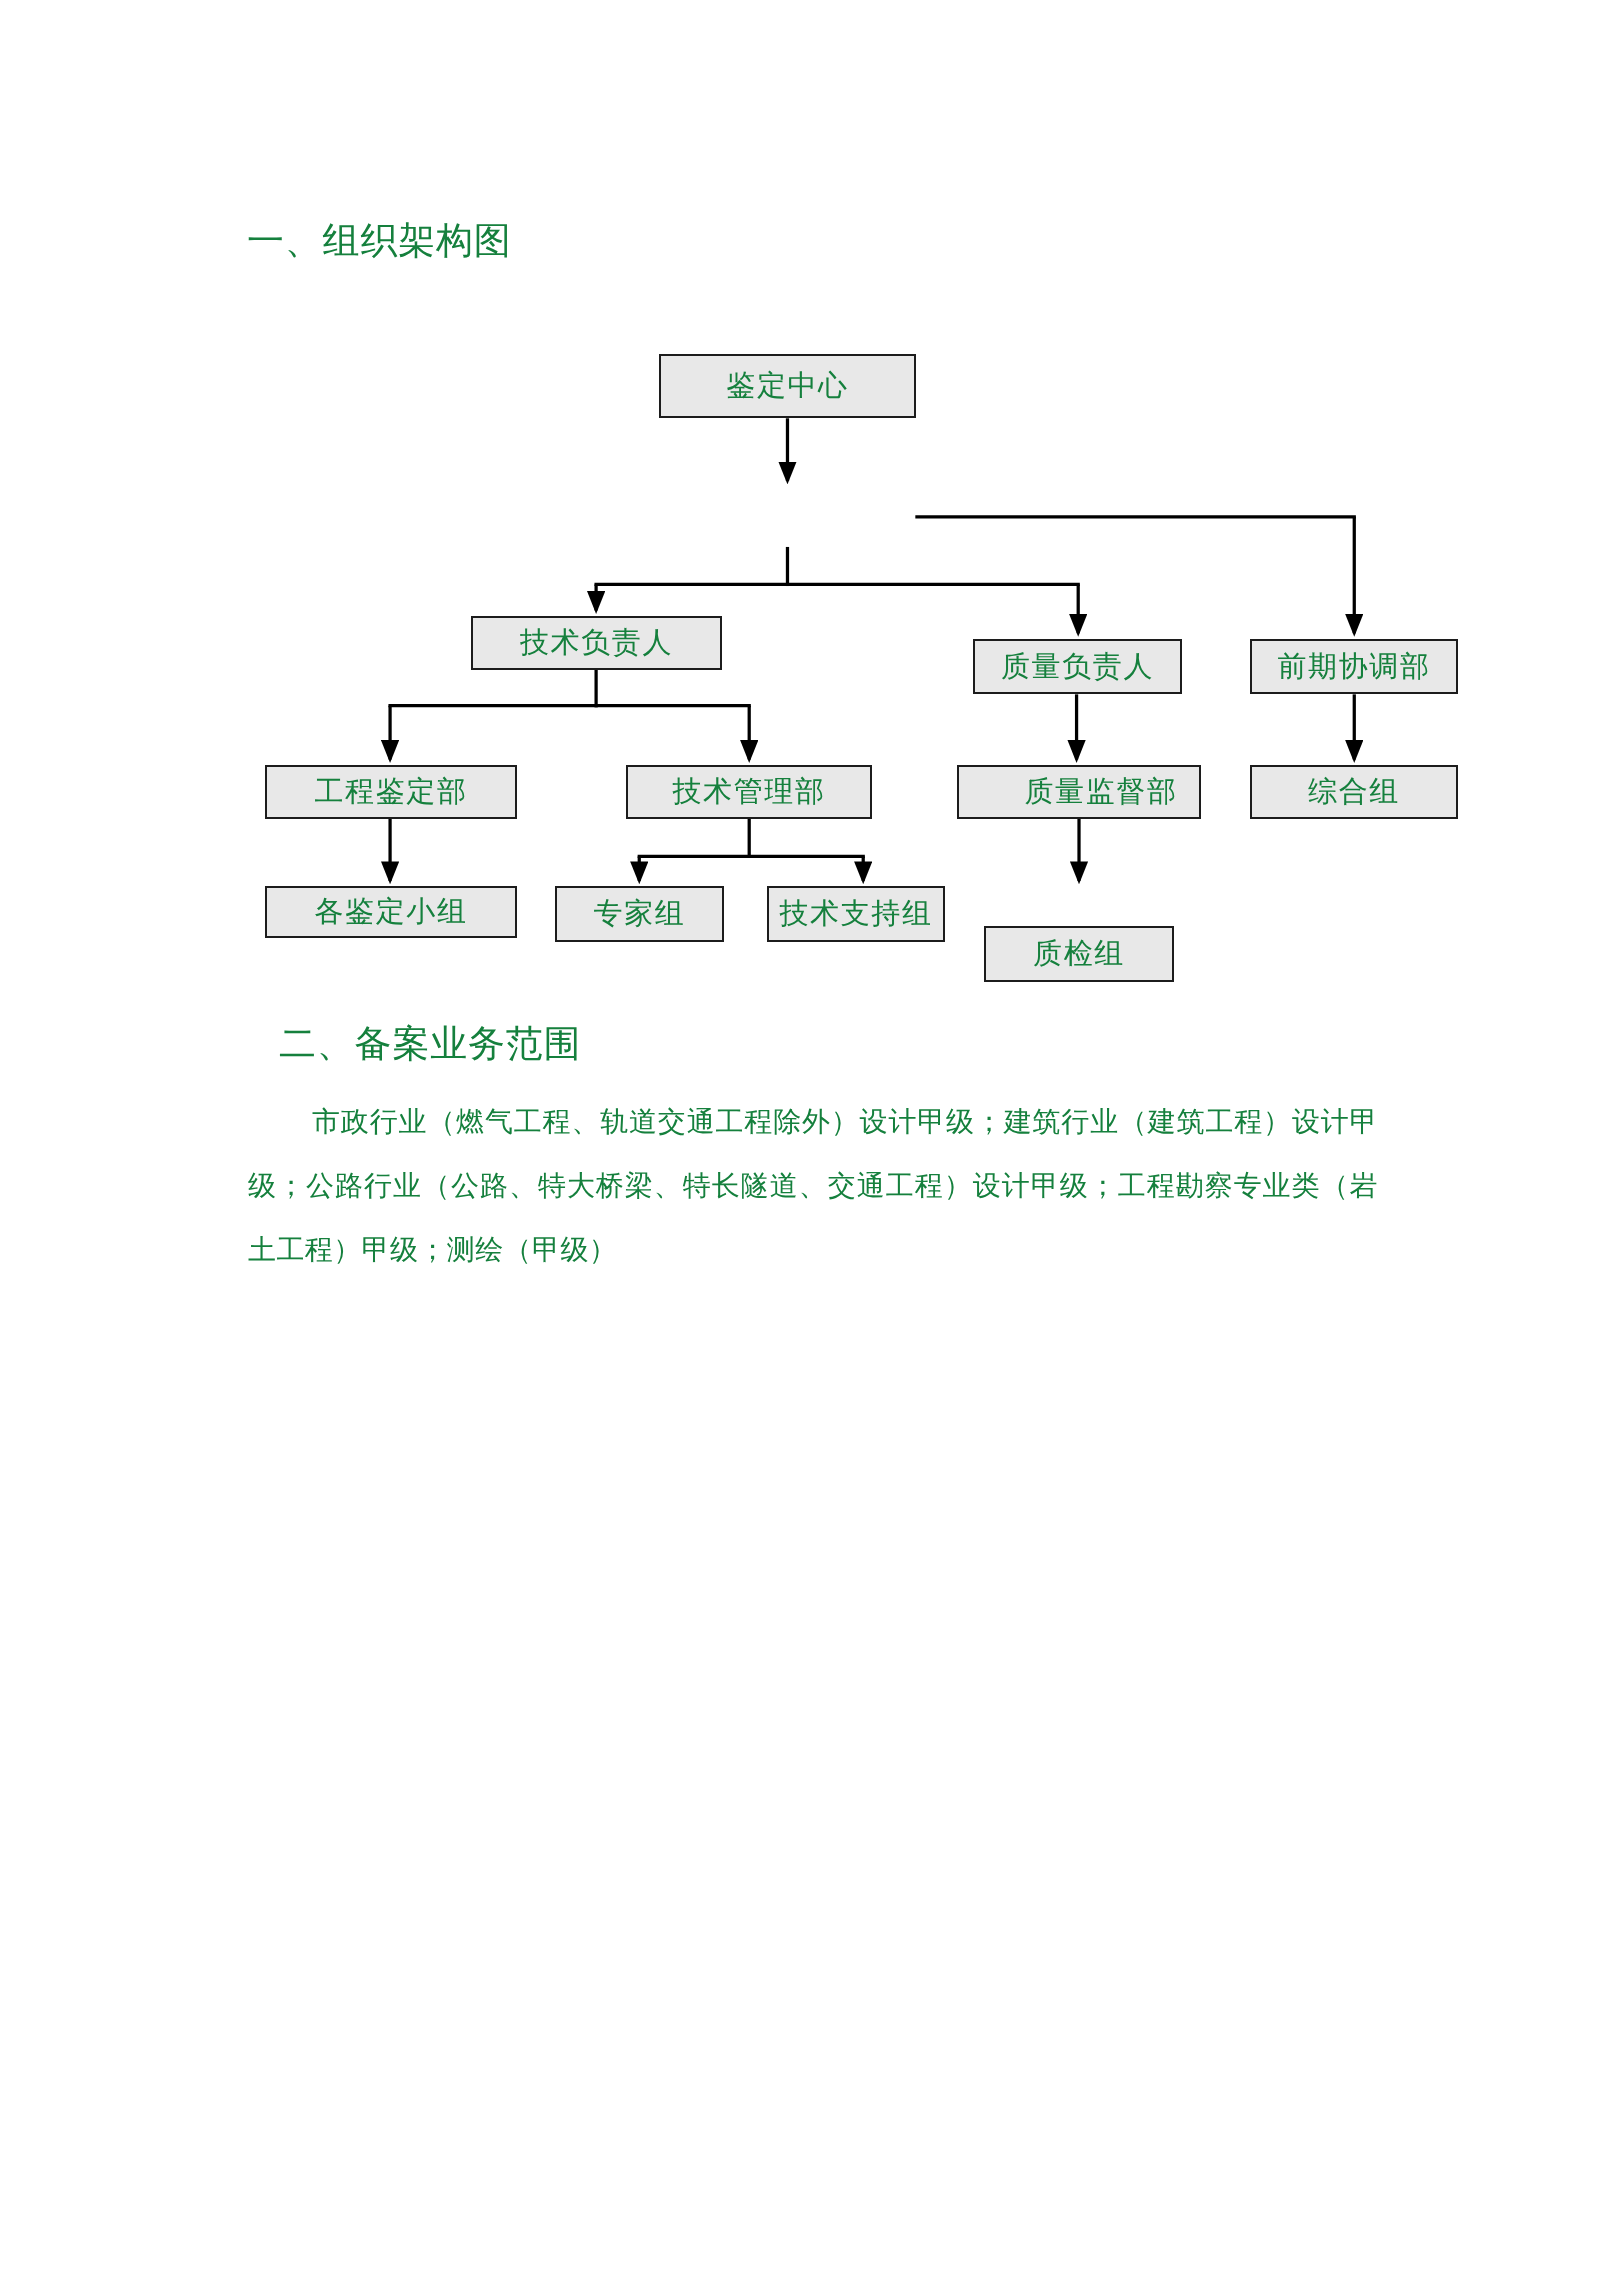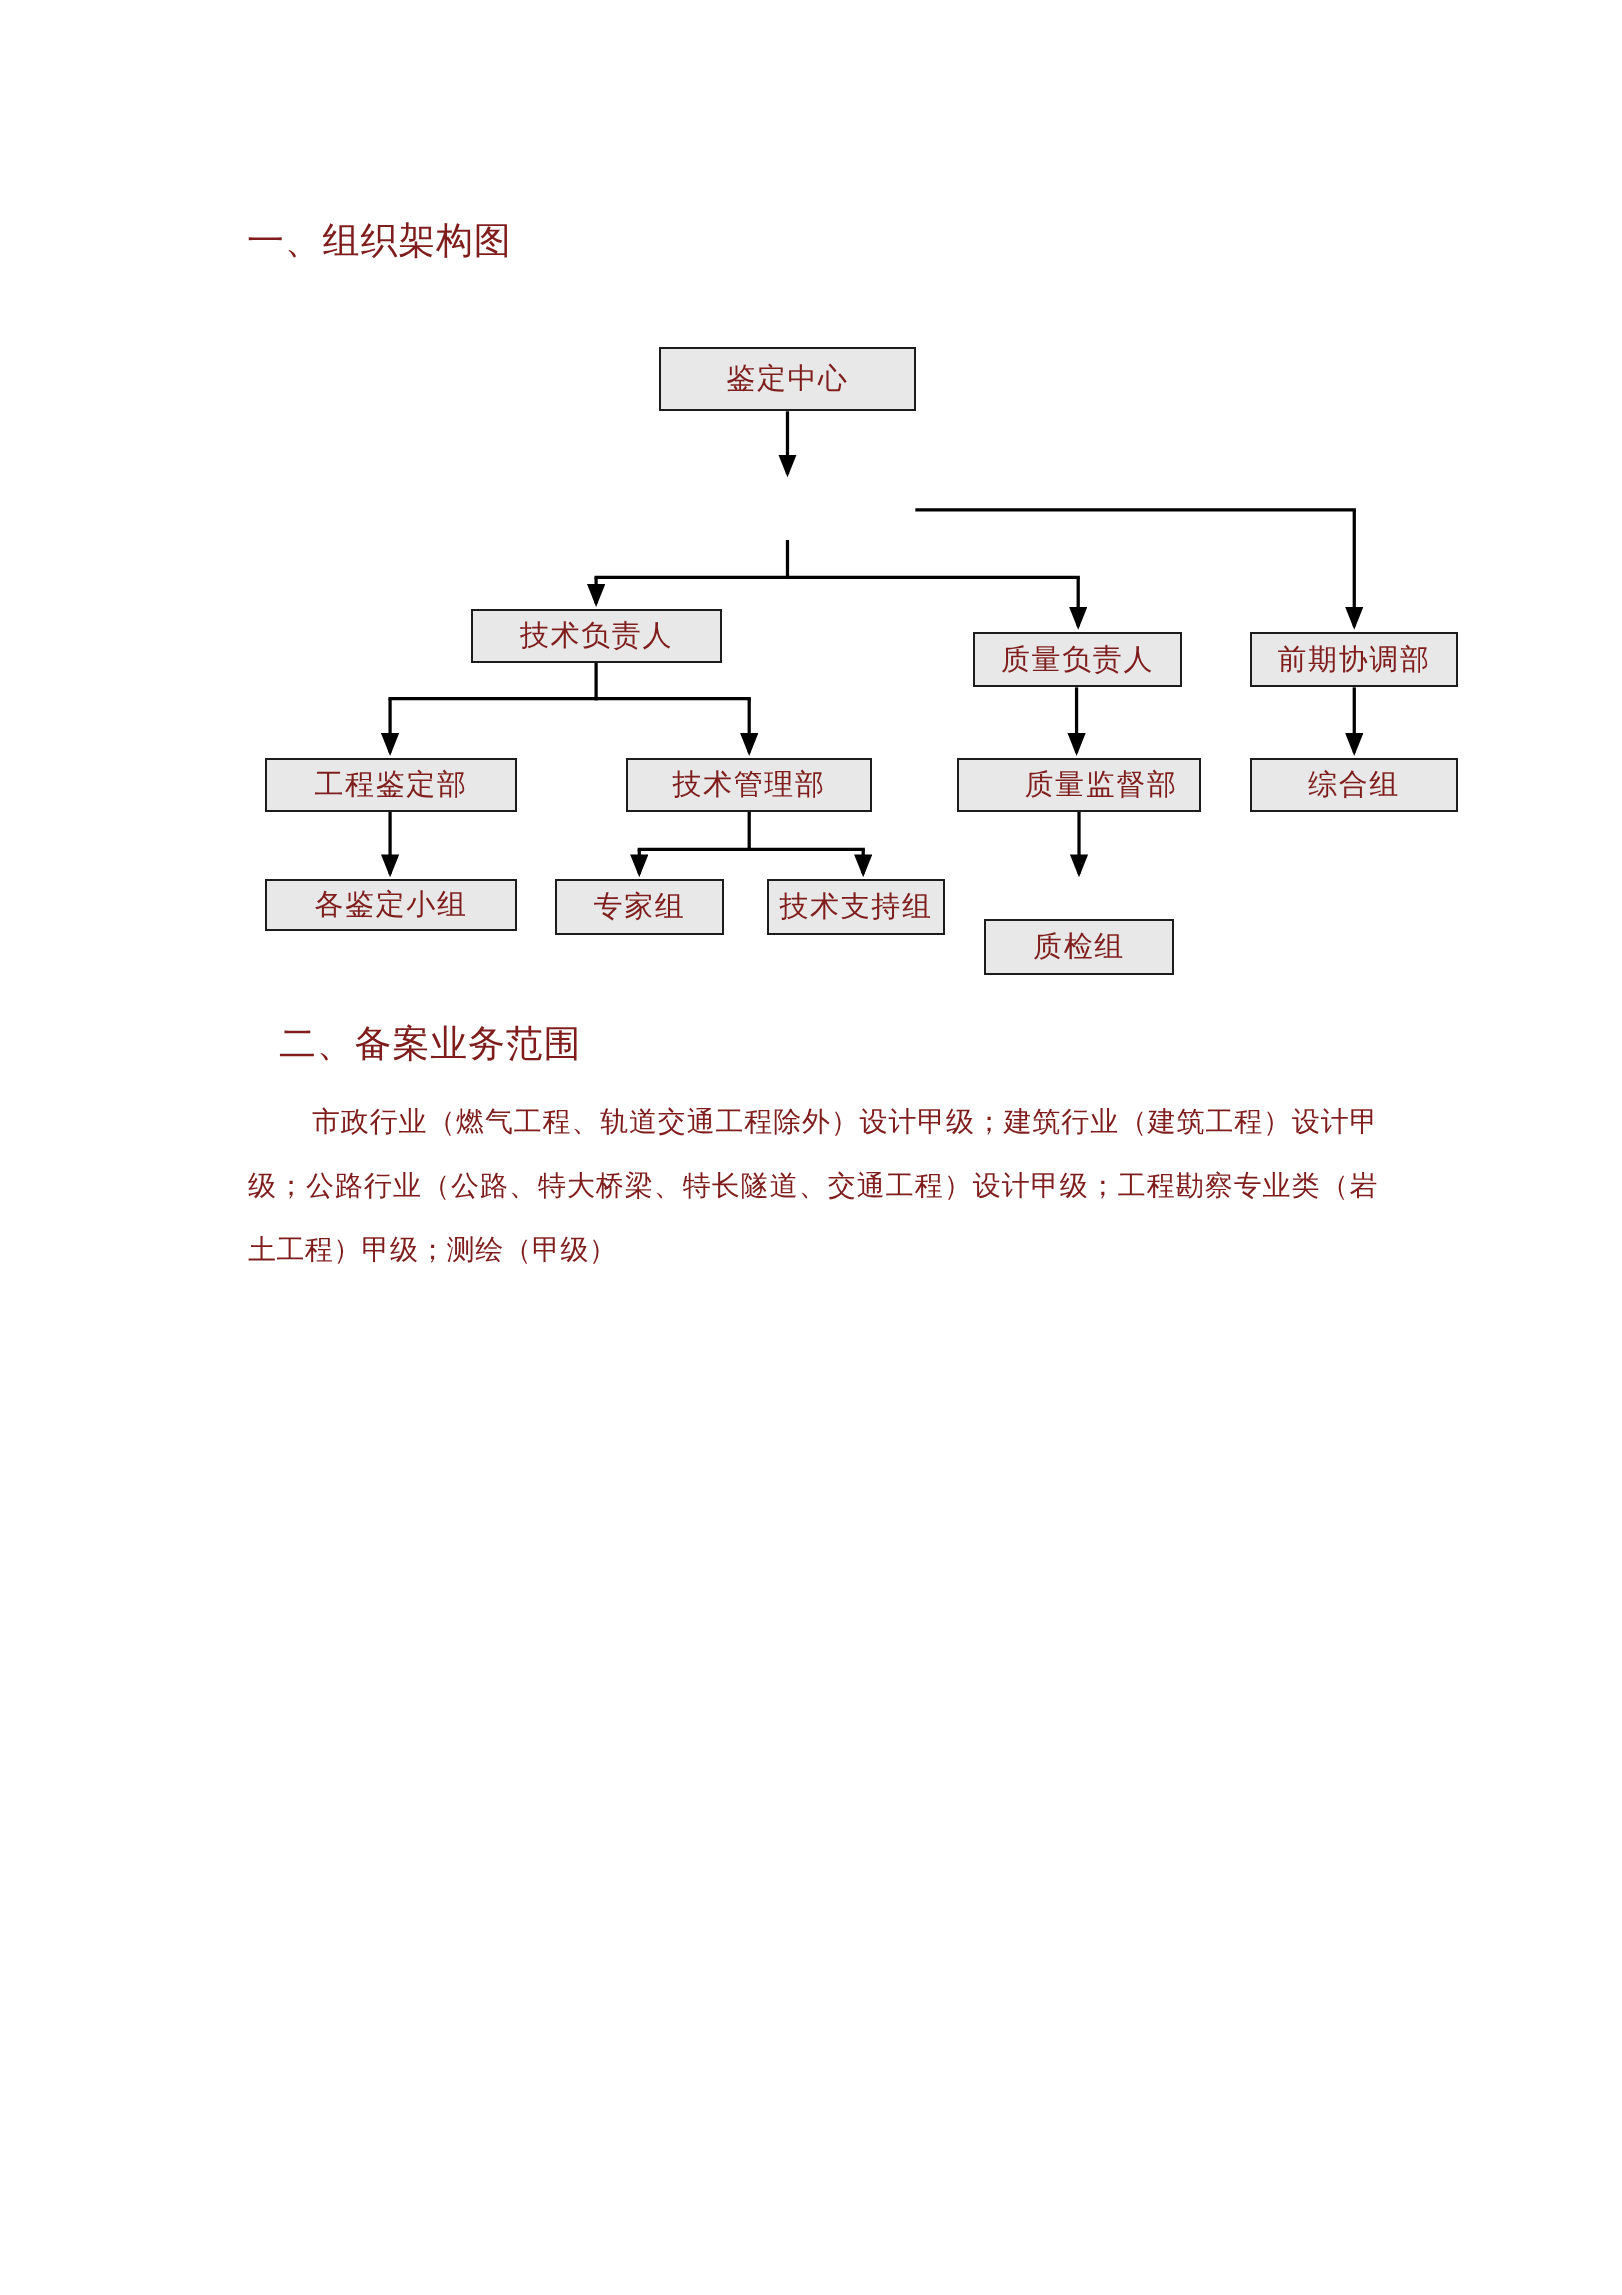--- a/index.html
+++ b/index.html
@@ -2,35 +2,35 @@
 <html style="font-size:13px"><head>
 <meta charset="utf-8">
 <style>
   html,body{margin:0;padding:0;background:#9b9b9b;}
   .page{
     position:relative;
     width:1623px;height:2295px;
     background:#ffffff;
     overflow:hidden;
     font-family:"Liberation Serif","DejaVu Serif",serif;
-    color:#7f1d1d;
+    color:#15803d;
   }
   .h-sec{
     position:absolute;
     margin:0;
     font-size:37px;
     font-weight:normal;
     line-height:1.08;
     white-space:nowrap;
     letter-spacing:0.8px;
   }
   .h1{left:247px;top:221px;}
   .h2{left:247px;top:1024px;margin-left:32px;}
   .chart{
-    position:absolute;left:0;top:0;width:1623px;height:1018px;
+    position:absolute;left:0;top:7px;width:1623px;height:1018px;
   }
   .chart svg{position:absolute;left:0;top:0;}
   .node{
     position:absolute;
     box-sizing:border-box;
     background:#e8e8e8;
     border:2.4px solid #1c1c1c;
     display:flex;
     align-items:center;
     justify-content:center;

